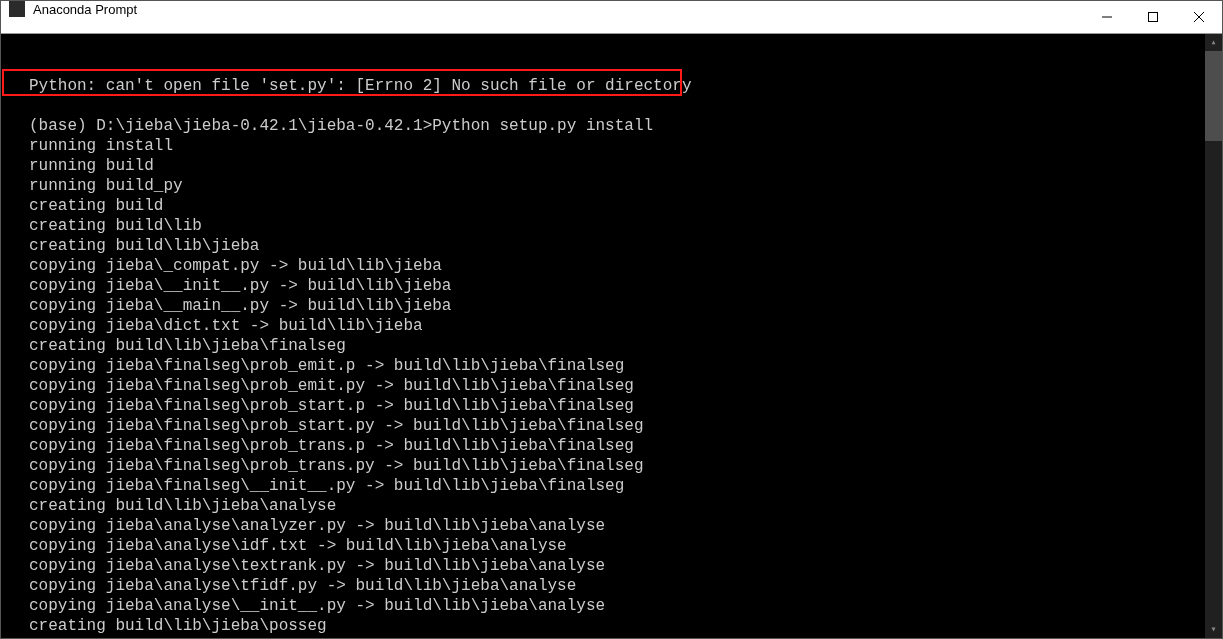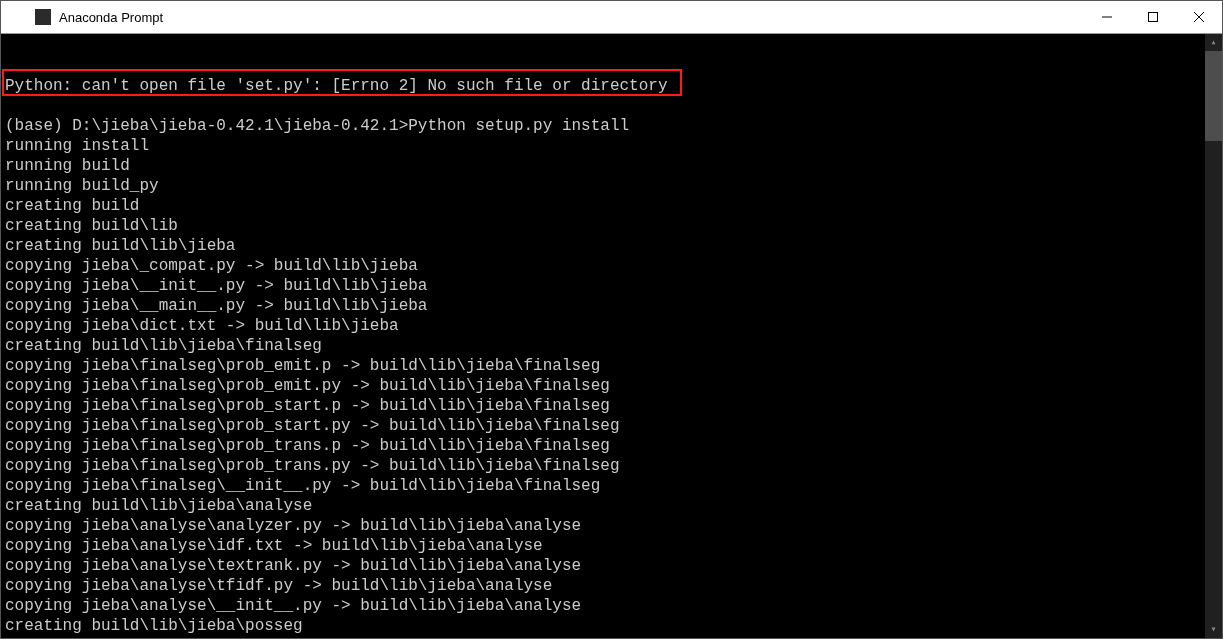--- a/index.html
+++ b/index.html
@@ -8,24 +8,23 @@
     background: #fff;
     width: 1223px;
     height: 639px;
     overflow: hidden;
     border: 1px solid #555;
   }
   .titlebar {
     height: 33px;
     background: #ffffff;
     display: flex;
-    align-items: center;
+    align-items: flex-start;
     justify-content: space-between;
     border-bottom: 1px solid #999;
-    padding-left: 26px;
   }
   .titlebar-left {
     display: flex;
     align-items: center;
     padding-left: 8px;
     gap: 8px;
   }
   .titlebar-icon {
     width: 16px;
     height: 16px;
@@ -55,21 +54,21 @@
     color: #cccccc;
     font-family: "NSimSun","SimSun","Courier New",monospace;
     font-size: 16px;
     line-height: 20px;
     white-space: pre;
     height: calc(100% - 33px);
     overflow: hidden;
     position: relative;
     padding: 2px 4px 0 4px;
   }
-  .term-line { height:20px; }
+  .term-line { height:20px;margin-left:24px; }
   .highlight-box {
     position:absolute;
     border: 2px solid #ff1a1a;
     pointer-events: none;
   }
   .scrollbar {
     position:absolute;
     top:0;
     right:0;
     width:17px;

